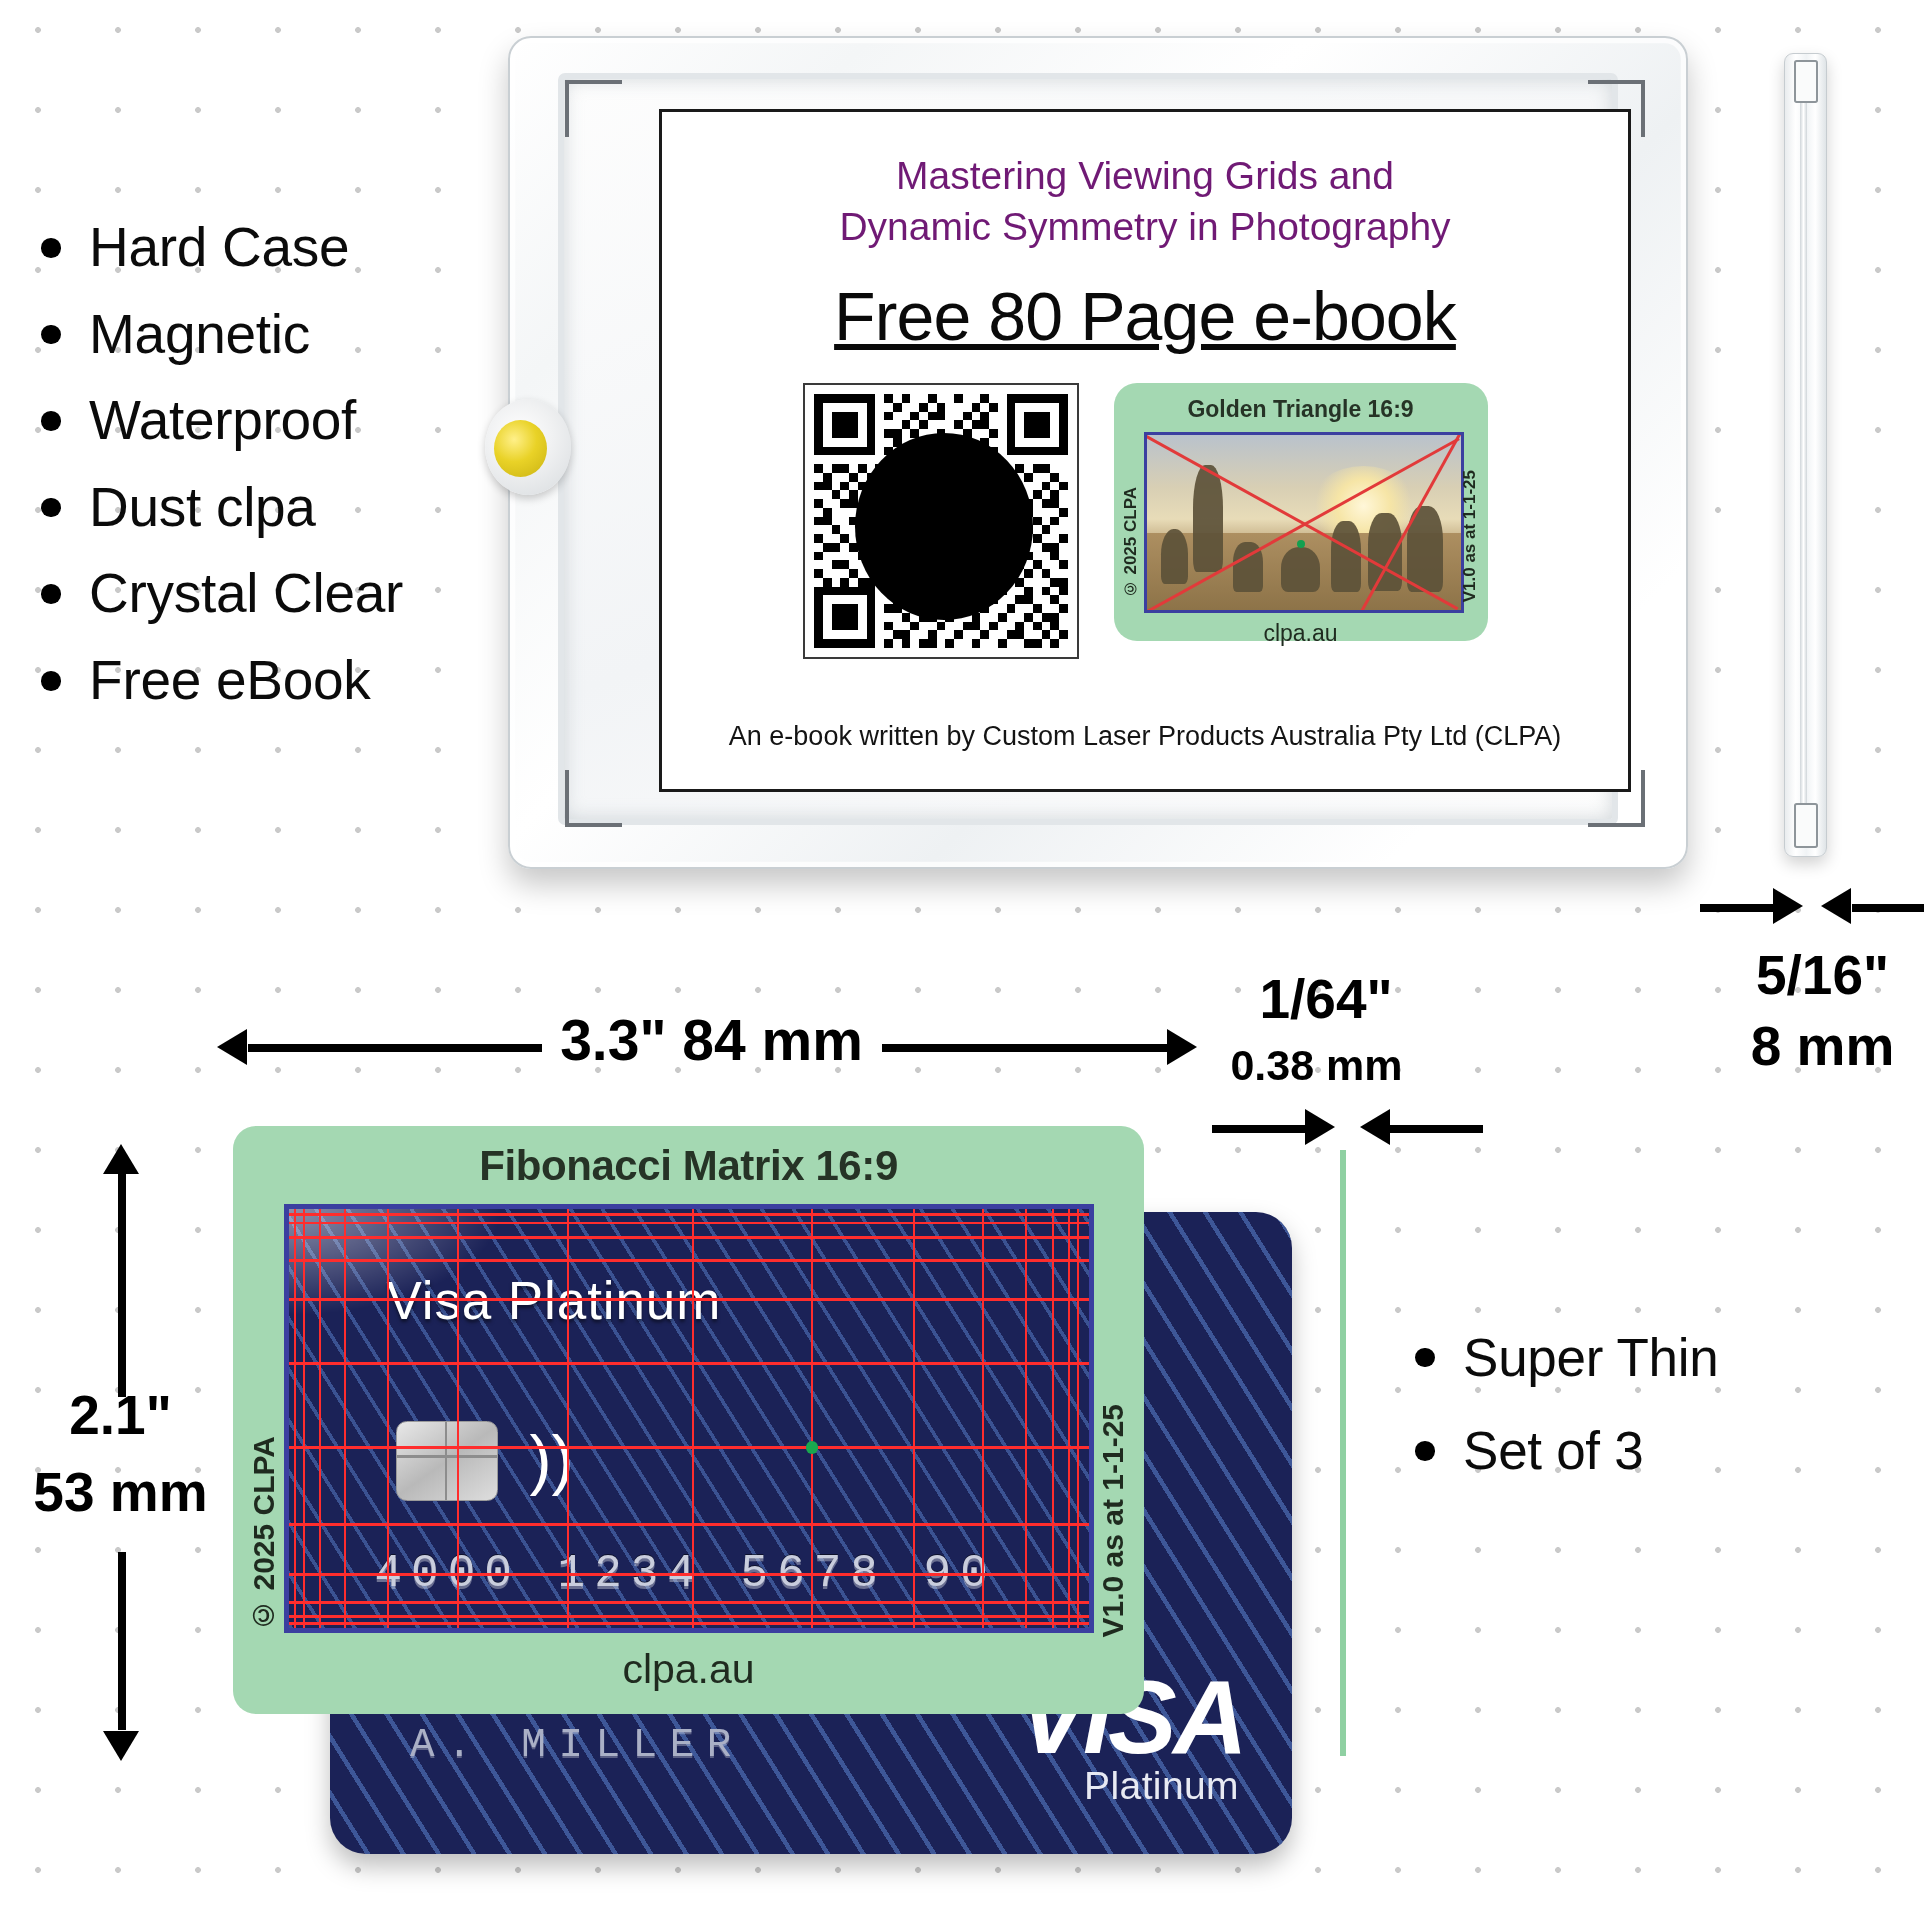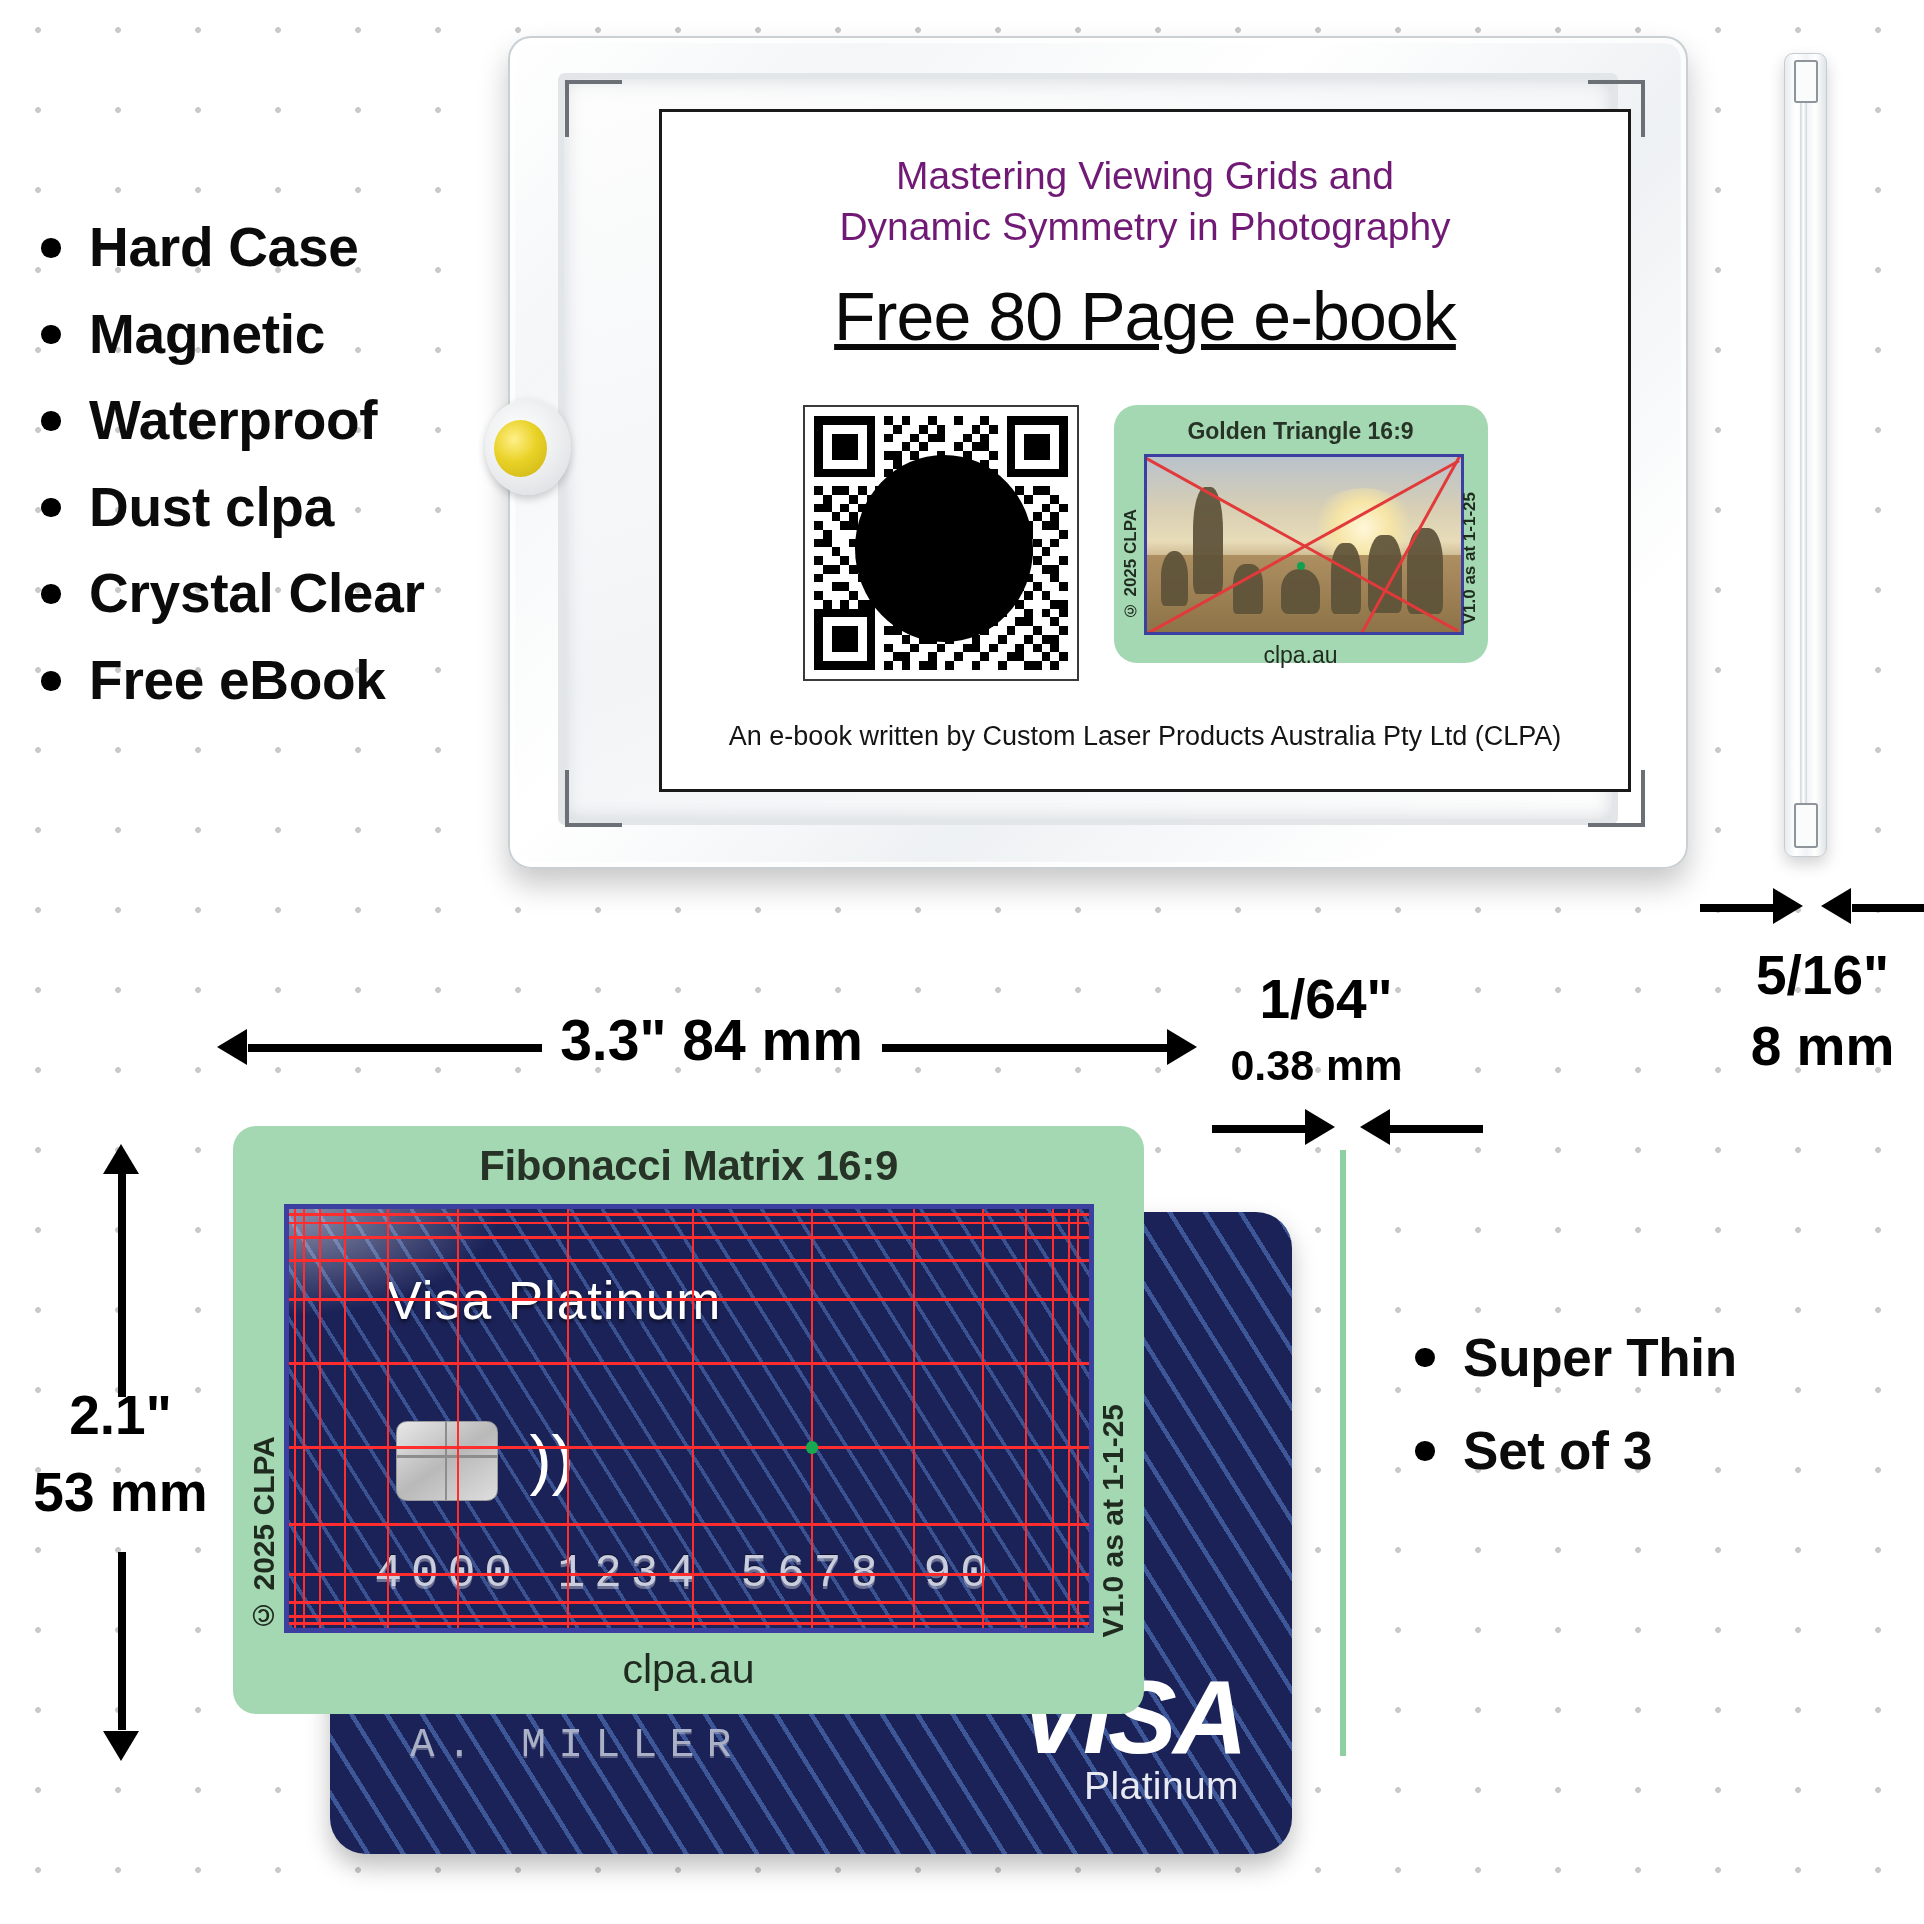--- a/index.html
+++ b/index.html
@@ -24,21 +24,21 @@
   #features-left{
     left:41px; top:217px; width:499px;
     z-index:40;
   }
   #features-right{
     left:1415px; top:1328px; width:499px;
     z-index:40;
   }
   .feat-list{list-style:none;margin:0;padding:0;}
   .feat-list li{
-    font-size:55px;font-weight:bold;color:#0b0b0b;
+    font-size:55px;font-weight:normal;color:#0b0b0b;
     line-height:1.12;margin-bottom:25px;
     display:flex;align-items:center;letter-spacing:-0.3px;
   }
   #features-right .feat-list li{font-size:53px;margin-bottom:34px;}
   .bullet-dot{
     width:19.6px;height:19.6px;border-radius:50%;background:#000;
     display:inline-block;margin-right:28.5px;flex:none;
   }
 
   
@@ -85,21 +85,21 @@
   #ebook-sub{
     margin-top:39px;font-size:39px;color:#701a75;text-align:center;line-height:1.30;
     font-family:"Liberation Sans", sans-serif;
   }
   #ebook-title{
     margin-top:25px;font-size:68px;color:#0a0a0a;text-align:center;
     letter-spacing:-0.9px;
     text-decoration:underline;
   }
   #ebook-mid{
-    margin-top:50px;width:100%;display:flex;justify-content:center;
+    margin-top:28px;width:100%;display:flex;justify-content:center;
     align-items:flex-start;gap:35px;
   }
   #ebook-footer{
     position:absolute;left:0;right:0;bottom:37px;text-align:center;
     font-size:27px;color:#141414;
   }
 
   
   #qr-box{
     width:276px;height:276px;background:#fff;border:2.7px solid #3a3a3a;

